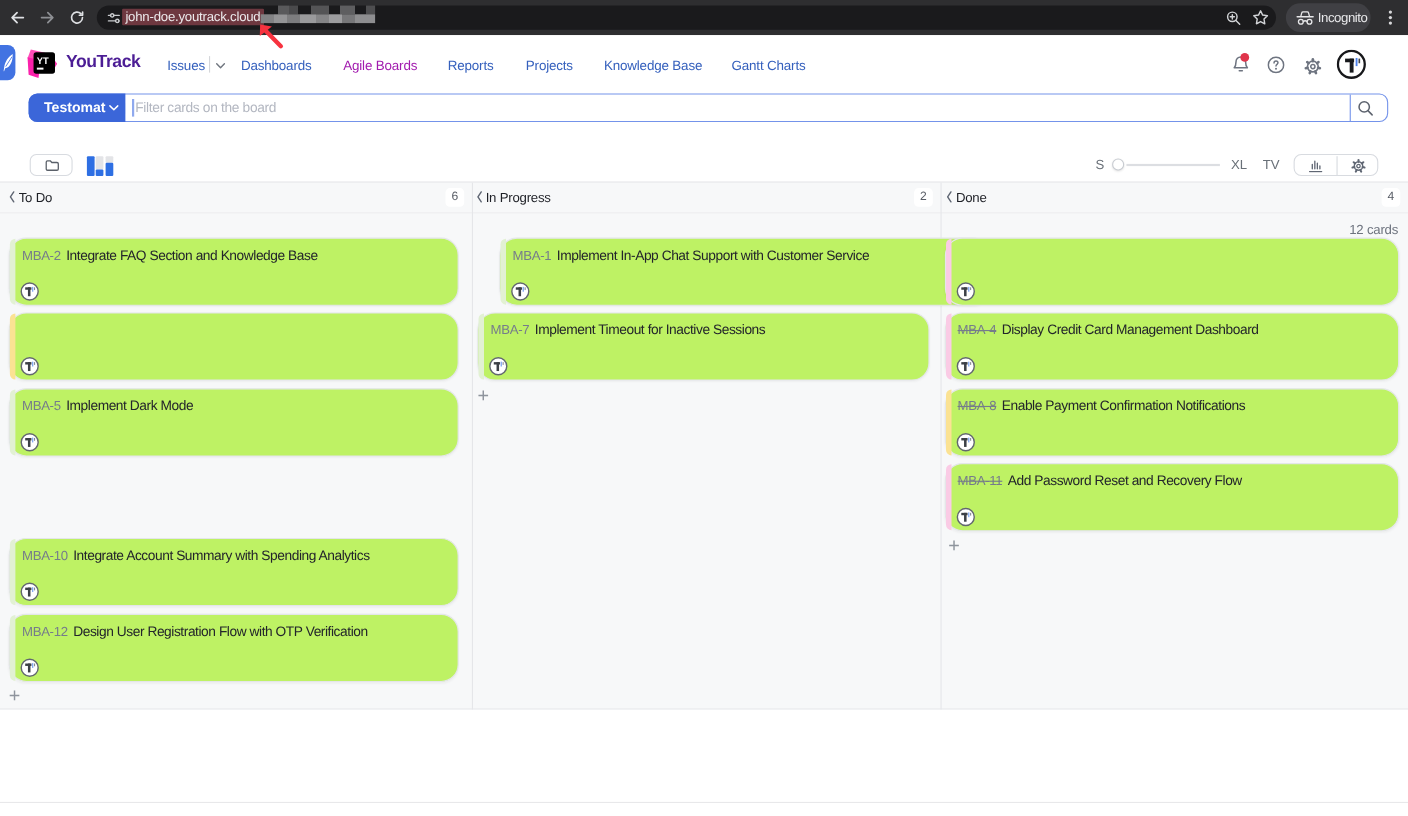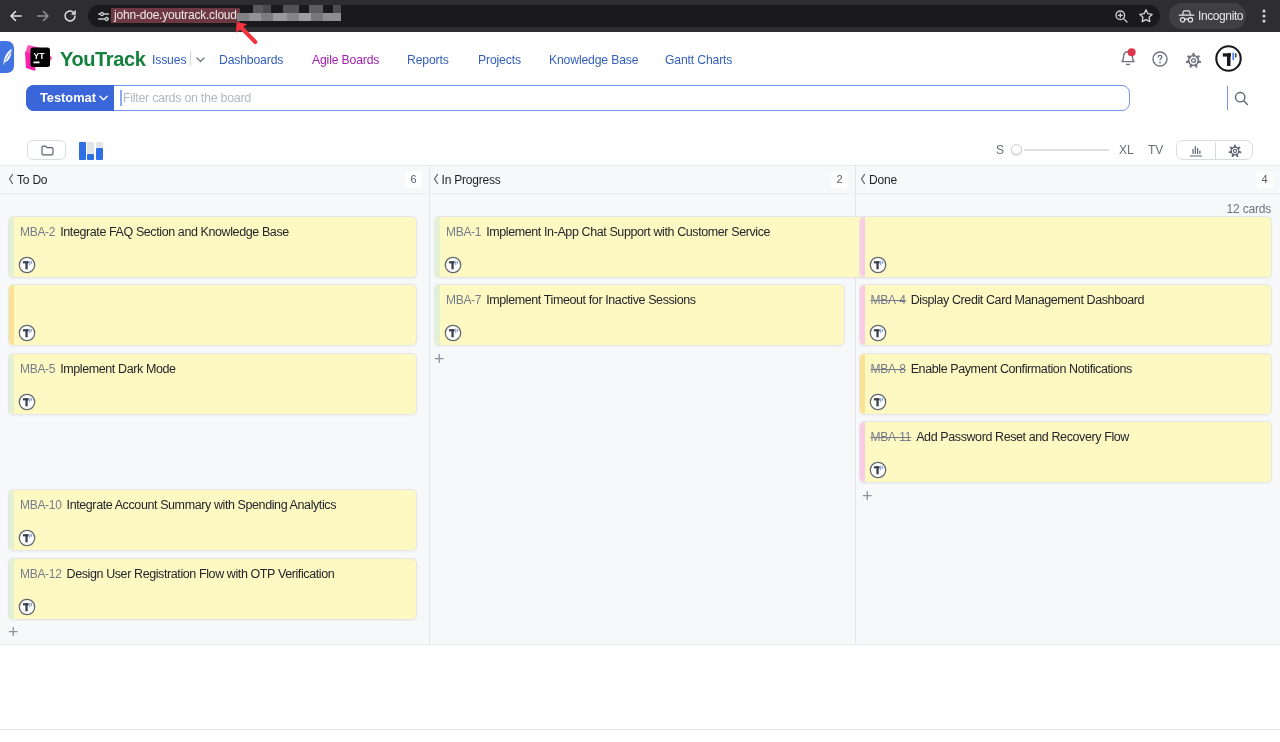--- a/index.html
+++ b/index.html
@@ -16,30 +16,30 @@
         background:linear-gradient(90deg,transparent 0 16px,#59595b 16px 26px,#4a4a4c 26px 34px,transparent 34px 46px,#545456 46px 62px,transparent 62px 72px,#5e5e60 72px 86px,transparent 86px 96px,#4e4e50 96px 104px); }
   #mosaicB { position:absolute; left:149px; top:8px; width:104px; height:7.5px;
         background:linear-gradient(90deg,#828284 0 12px,#949496 12px 24px,#7d7d7f 24px 36px,#9a9a9c 36px 50px,#858587 50px 62px,#9d9d9f 62px 74px,#777779 74px 86px,#8e8e90 86px 104px); }
   #chip { position:absolute; left:1169px; top:3px; width:77px; height:26px; border-radius:13px; background:#404044;
           color:#e7e7e9; font-size:12px; letter-spacing:-0.4px; line-height:26px; }
   #chip span { position:absolute; left:29px; }
 
   
   #apphead { position:absolute; left:0; top:32px; width:1280px; height:53px; background:#fff; }
   #feather { position:absolute; left:0; top:9px; width:14px; height:32px; background:#4273e2; border-radius:0 7px 7px 0; }
-  #brand { position:absolute; left:60px; top:16px; font-size:20px; font-weight:bold; color:#15803d; letter-spacing:-0.4px; }
+  #brand { position:absolute; left:60px; top:16px; font-size:16px; font-weight:bold; color:#4c1d95; letter-spacing:-0.4px; }
   .nav { position:absolute; top:20.5px; font-size:12.2px; letter-spacing:-0.15px; color:#3560bd; }
   .nav.dark { color:#a21caf; }
   #navsep { position:absolute; left:190px; top:19px; width:1px; height:15px; background:#d4d6da; }
   #createbtn { position:absolute; left:762px; top:17px; width:66px; height:20px; background:#3168dc; border-radius:7px;
                color:#fff; font-size:12px; line-height:20px;margin-top:41px; }
   #createbtn span { position:absolute; left:12px; }
 
   
-  #filterbar { position:absolute; left:26px; top:85px; width:1104px; height:26px; background:#fff;
+  #filterbar { position:absolute; left:26px; top:85px; width:1236px; height:26px; background:#fff;
                border:1px solid #7493ea; border-radius:8px; }
   #tbtn { position:absolute; left:-1px; top:-1px; width:88px; height:26px; background:#3b66d9; border-radius:8px 0 0 8px;
           color:#fff; font-size:12.8px; font-weight:bold; line-height:26px; }
   #tbtn span { position:absolute; left:14px; }
   #caret { position:absolute; left:93px; top:4px; width:1.5px; height:16px; background:#8fa9ee; }
   #placeholder { position:absolute; left:96px; top:0; font-size:12.5px; letter-spacing:-0.3px; color:#b3b7c1; line-height:25px; }
   #searchsep { position:absolute; left:1200px; top:0; width:1px; height:24px; background:#7493ea; }
 
   
   #folderbtn { position:absolute; left:27px; top:140px; width:39px; height:20px; border:1px solid #d8dbe0; border-radius:6px; background:#fff; }
@@ -52,21 +52,21 @@
   #btngroup { position:absolute; left:1176px; top:140px; width:77px; height:20px; border:1px solid #d8dbe0; border-radius:7px; background:#fff; }
   #btngroupsep { position:absolute; left:38px; top:0; width:1px; height:18px; background:#d8dbe0; }
 
   
   #board { position:absolute; left:0; top:165px; width:1280px; height:480px; background:#f7f8f9; border-top:1px solid #e7e8ea; border-bottom:1px solid #e8e9eb; }
   .coldiv { position:absolute; top:0; width:1px; height:479px; background:#e5e6e9; }
   #hdrline { position:absolute; left:0; top:27px; width:1280px; height:1px; background:#ededf0; }
   .chev { position:absolute; top:7px; }
   .colname { position:absolute; top:6.5px; font-size:12px; letter-spacing:-0.2px; color:#1e2026; }
   .badge { position:absolute; top:5px; width:17px; height:17px; background:#fff; border-radius:4px; font-size:11px; color:#575c65; text-align:center; line-height:17px; }
-  .card { position:absolute; height:62px; background:#fef9c3; border:1px solid #e4e6e9; border-radius:5px; box-shadow:0 1px 2px rgba(24,24,30,.04); }
+  .card { position:absolute; height:62px; background:#bef264; border:1px solid #e4e6e9; border-radius:16px; box-shadow:0 1px 2px rgba(24,24,30,.04); }
   .stripe { position:absolute; left:0; top:0; bottom:0; width:5px; border-radius:7px 0 0 7px; }
   .g { background:#e2f1d3; }
   .y { background:#fbe293; }
   .p { background:#facbe5; }
   .cline { position:absolute; left:11px; top:8px; font-size:12.5px; white-space:nowrap; }
   .cid { color:#757c8b; font-size:12px; letter-spacing:-0.3px; }
   .strike { text-decoration:line-through; }
   .ctitle { color:#23252b; margin-left:5px; letter-spacing:-0.4px; }
   .cava { position:absolute; left:9px; top:39px; }
   .plus { position:absolute; font-size:18px; color:#8e949d; font-weight:400; }
@@ -319,21 +319,21 @@
       <div class="cline"><span class="cid">MBA-12</span><span class="ctitle">Design User Registration Flow with OTP Verification</span></div>
       <svg class="cava" width="18" height="18" viewBox="0 0 18 18">
           <circle cx="9" cy="9" r="7.7" fill="#fff" stroke="#63686f" stroke-width="1.3"></circle>
           <rect x="4.9" y="5.2" width="5.7" height="2.2" fill="#3c4046"></rect>
           <rect x="7.4" y="5.2" width="2.3" height="8.1" fill="#3c4046"></rect>
           <rect x="11.1" y="4.8" width="1.2" height="4.4" fill="#83a9f2"></rect>
           <rect x="12.9" y="5.2" width="1" height="2.5" fill="#878b92"></rect>
         </svg>
     </div>
 
-    <div class="card" style="left:434px;top:50px;width:446px">
+    <div class="card" style="left:454px;top:50px;width:446px">
       <div class="stripe g"></div>
       <div class="cline"><span class="cid">MBA-1</span><span class="ctitle">Implement In-App Chat Support with Customer Service</span></div>
       <svg class="cava" width="18" height="18" viewBox="0 0 18 18">
           <circle cx="9" cy="9" r="7.7" fill="#fff" stroke="#63686f" stroke-width="1.3"></circle>
           <rect x="4.9" y="5.2" width="5.7" height="2.2" fill="#3c4046"></rect>
           <rect x="7.4" y="5.2" width="2.3" height="8.1" fill="#3c4046"></rect>
           <rect x="11.1" y="4.8" width="1.2" height="4.4" fill="#83a9f2"></rect>
           <rect x="12.9" y="5.2" width="1" height="2.5" fill="#878b92"></rect>
         </svg>
     </div>

